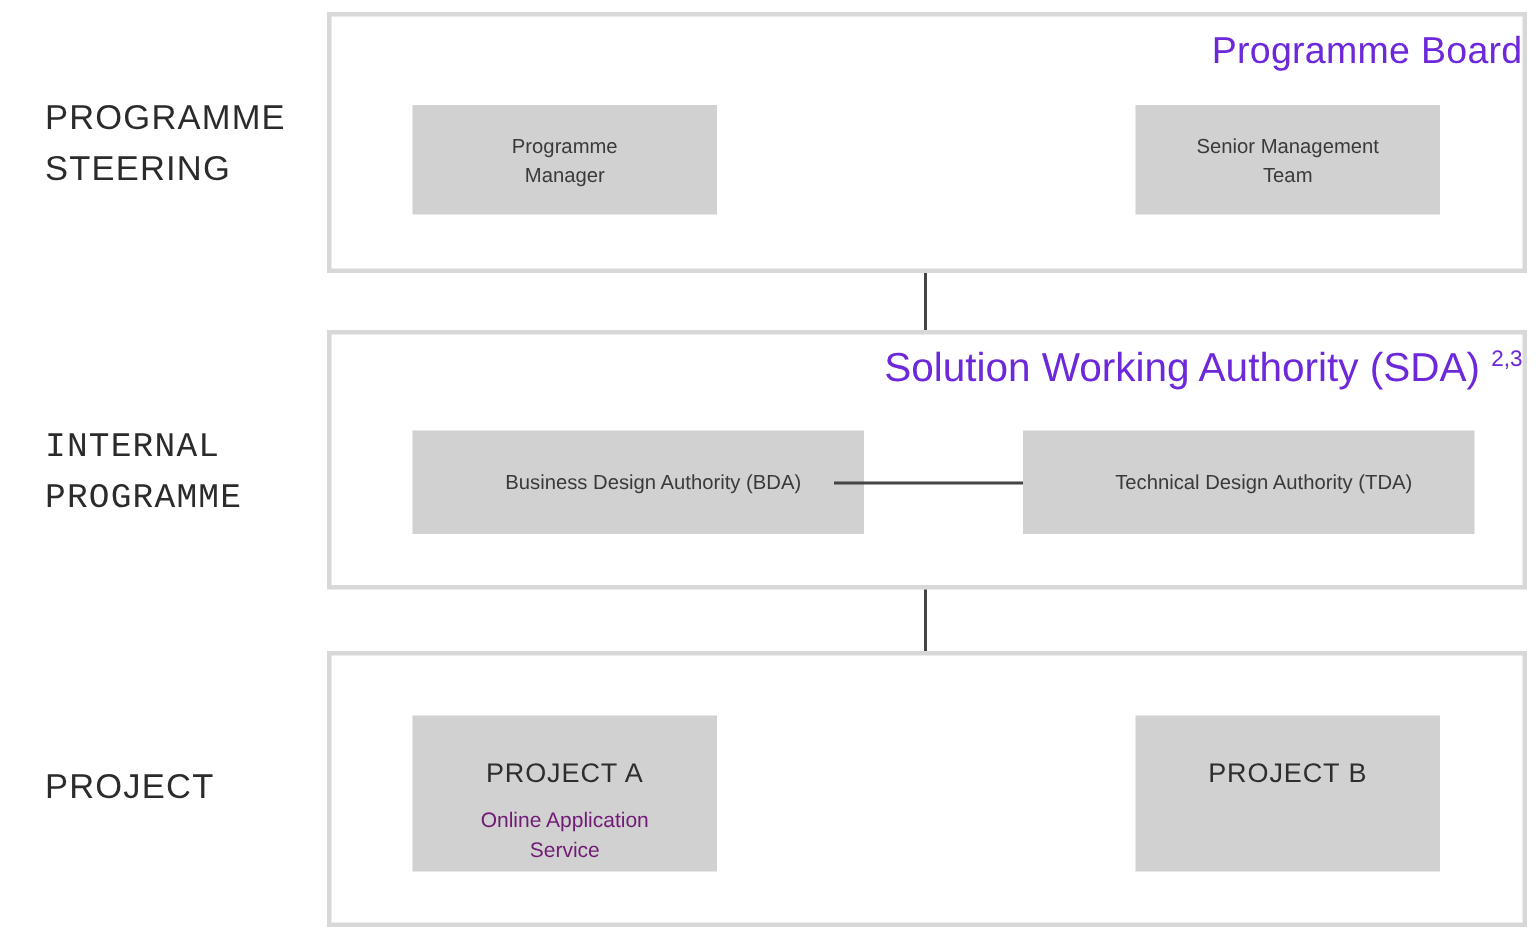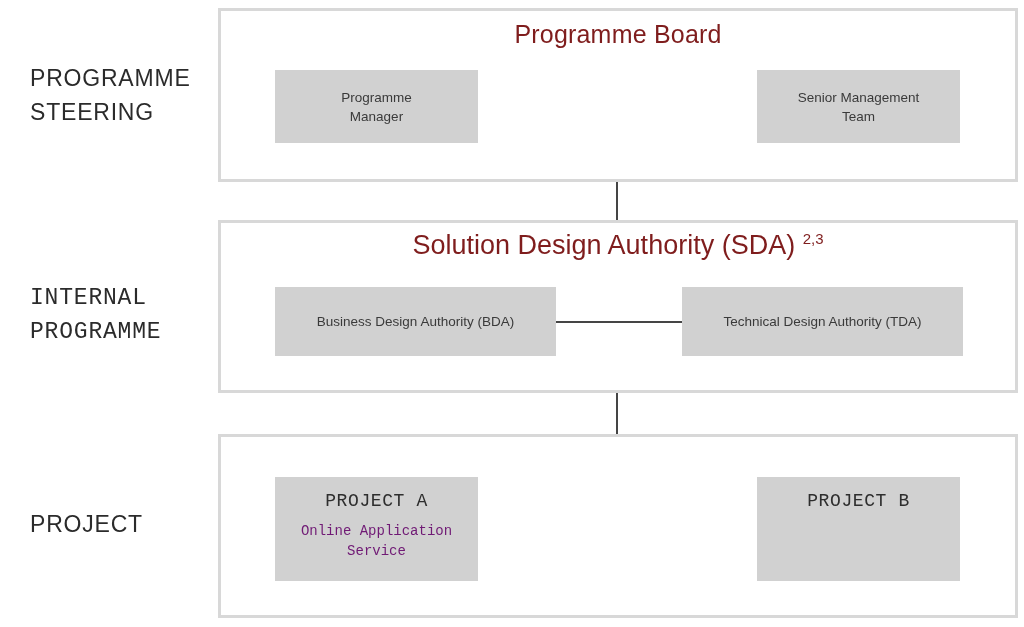--- a/index.html
+++ b/index.html
@@ -36,22 +36,22 @@
     border: 3px solid #d8d8d8;
     box-sizing: border-box;
   }
   #sec-board   { top: 8px;   height: 174px; }
   #sec-sda     { top: 220px; height: 173px; }
   #sec-project { top: 434px; height: 184px; }
 
   .section-title {
     position: absolute;
     left: 0; right: 0;
-    text-align: center;
-    color: #7f1d1d;
+    text-align: right;
+    color: #6d28d9;
     font-weight: 500;
   }
   #sec-board .section-title { top: 9px;  font-size: 25px; letter-spacing: 0.2px; }
   #sec-sda .section-title   { top: 7px;  font-size: 27px; }
   #sec-sda .section-title sup { font-size: 15px; font-weight: 500; }
 
   
   .box-row {
     position: absolute;
     left: 54px; right: 55px;
@@ -84,20 +84,21 @@
     top: 64px;
     height: 69px;
     background: #d1d1d1;
     display: flex;
     align-items: center;
     justify-content: center;
     text-align: center;
     color: #3a3a3a;
     font-size: 13.5px;
     line-height: 19px;
+    padding-left: 20px;
   }
   #bda-box { left: 54px;  width: 281px; }
   #tda-box { left: 461px; width: 281px; }
 
   
   .v-connector {
     position: absolute;
     left: 616px;
     width: 2px;
     background: #454545;
@@ -110,23 +111,22 @@
     top: 98px;
     width: 126px;
     height: 2px;
     background: #454545;
   }
 
   
   #sec-project .gray-box {
     height: 104px;
     justify-content: flex-start;
-    padding-top: 14px;
+    padding-top: 28px;
     box-sizing: border-box;
-    font-family: Liberation Mono, monospace;
   }
   .project-title {
     font-size: 18px;
     font-weight: 500;
     letter-spacing: 0.6px;
     color: #2e2e2e;
   }
   .project-subtitle {
     margin-top: 10px;
     font-size: 14px;
@@ -157,21 +157,21 @@
         <span class="box-label">Senior Management
 Team</span>
       </div>
     </div>
   </div>
 
   <div class="v-connector" id="conn-board-sda"></div>
 
   <div class="section" id="sec-sda">
     <div class="section-title">
-      <span>Solution Design Authority (SDA)</span>
+      <span>Solution Working Authority (SDA)</span>
       <sup>2,3</sup>
     </div>
     <div class="wide-box" id="bda-box">
       <span class="box-label">Business Design Authority
 (BDA)</span>
     </div>
     <div class="h-connector"></div>
     <div class="wide-box" id="tda-box">
       <span class="box-label">Technical Design Authority
 (TDA)</span>

